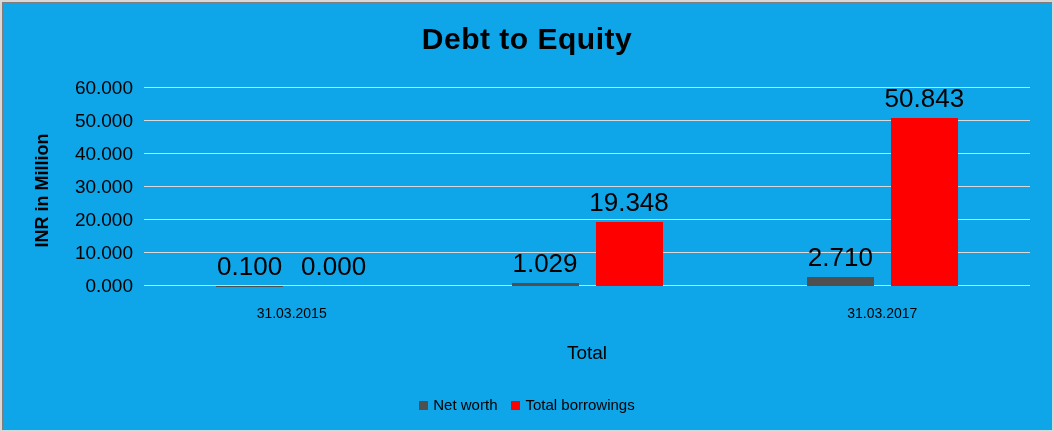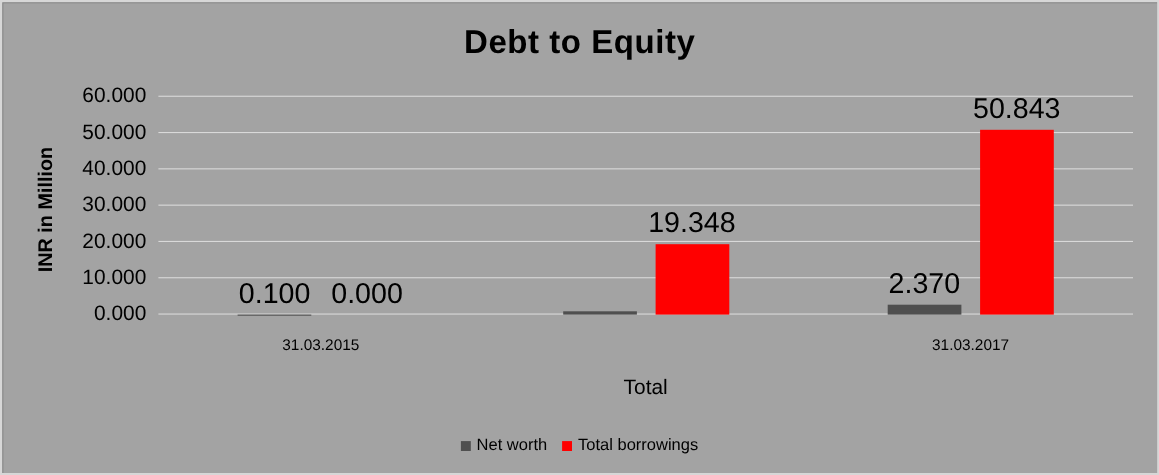--- a/index.html
+++ b/index.html
@@ -1,20 +1,20 @@
 <!DOCTYPE html>
 <html><head>
 <meta charset="utf-8">
 <style>
   html, body { margin: 0; padding: 0; background: #ffffff; }
   .chart-frame {
     position: relative;
     width: 1054px;
     height: 432px;
-    background: #a3a3a3;
+    background: #0ea5e9;
     font-family: "Liberation Sans", sans-serif;
     color: #000000;
     overflow: hidden;
   }
   .frame-border {
     position: absolute;
     inset: 0;
     border: 2px solid #d7d7d7;
     box-shadow: inset 1px 1px 0 #7f7f7f;
     pointer-events: none;
@@ -110,25 +110,26 @@
       <div class="gridline" style="left: 144px; width: 886px; top: 120px; background: rgb(217, 217, 217);"></div>
       <div class="y-tick-label" style="top: 111px;">50.000</div>
       <div class="gridline" style="left: 144px; width: 886px; top: 87px; background: rgb(217, 217, 217);"></div>
       <div class="y-tick-label" style="top: 78px;">60.000</div>
       <div class="category-label" style="left: 144px; width: 295.333px;">31.03.2015</div>
       <div class="bar" style="left: 216.167px; width: 67px; top: 285.67px; height: 0.33px; background: rgb(79, 79, 79);"></div>
       <div class="bar-value-label" style="left: 189.667px; top: 255.67px;">0.100</div>
       <div class="bar" style="left: 300.167px; width: 67px; top: 286px; height: 0px; background: rgb(255, 0, 0);"></div>
       <div class="bar-value-label" style="left: 273.667px; top: 256px;">0.000</div>
       <div class="bar" style="left: 511.5px; width: 67px; top: 282.604px; height: 3.3957px; background: rgb(79, 79, 79);"></div>
+      <div class="bar-value-label" style="left: 485px; top: 252.604px;">1.029</div>
       <div class="bar" style="left: 595.5px; width: 67px; top: 222.152px; height: 63.8484px; background: rgb(255, 0, 0);"></div>
       <div class="bar-value-label" style="left: 569px; top: 192.152px;">19.348</div>
       <div class="category-label" style="left: 734.667px; width: 295.333px;">31.03.2017</div>
       <div class="bar" style="left: 806.833px; width: 67px; top: 277.057px; height: 8.943px; background: rgb(79, 79, 79);"></div>
-      <div class="bar-value-label" style="left: 780.333px; top: 247.057px;">2.370</div>
+      <div class="bar-value-label" style="left: 780.333px; top: 247.057px;">2.710</div>
       <div class="bar" style="left: 890.833px; width: 67px; top: 118.218px; height: 167.782px; background: rgb(255, 0, 0);"></div>
       <div class="bar-value-label" style="left: 864.333px; top: 88.2181px;">50.843</div>
     </div>
 
   <div class="x-axis-title">Total</div>
 
   <div class="legend" id="legend">
       <div class="legend-item">
         <span class="legend-swatch" style="background: rgb(79, 79, 79);"></span>
         <span class="legend-label">Net worth</span>

